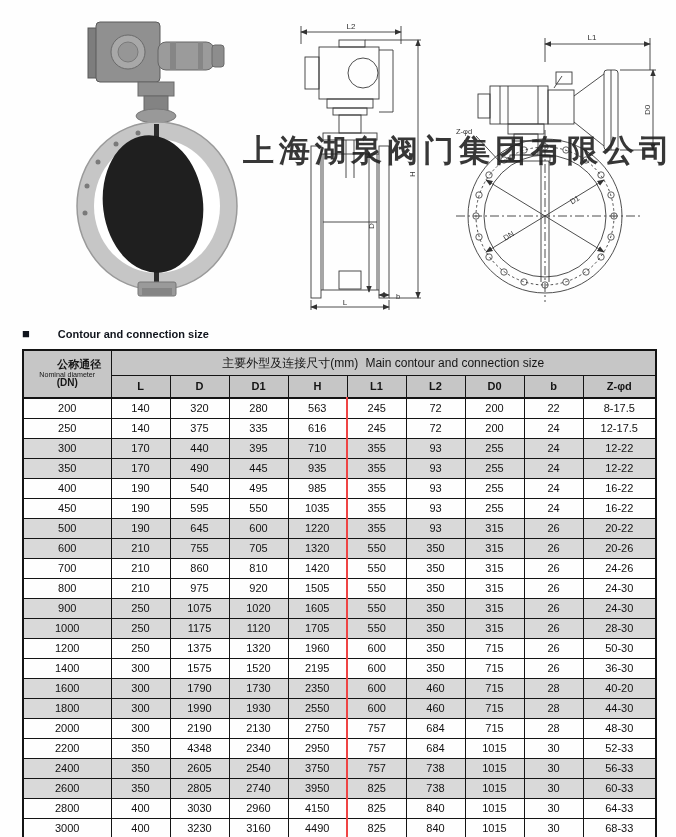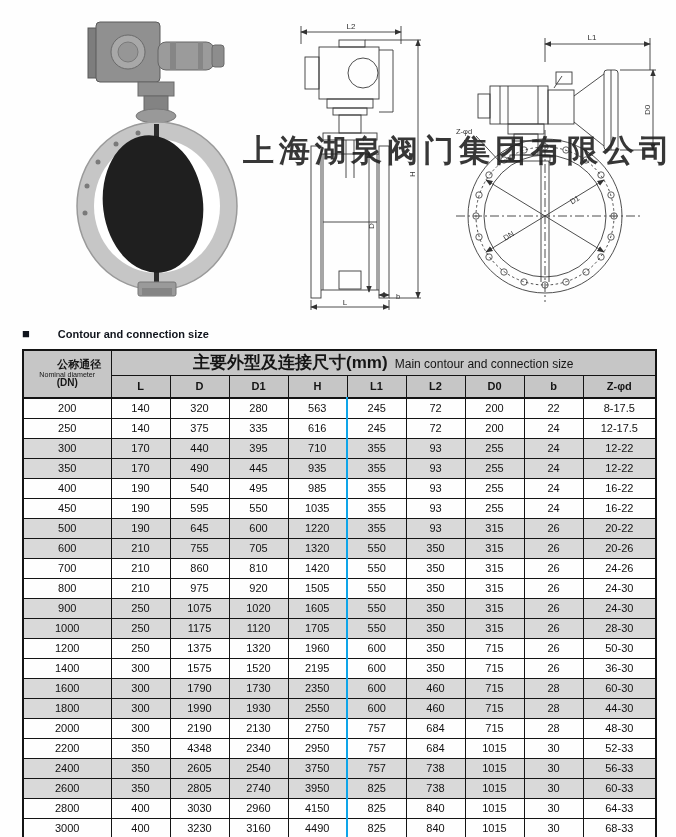--- a/index.html
+++ b/index.html
@@ -48,26 +48,26 @@
     padding:0;height:19px;line-height:1.05;
     overflow:hidden;white-space:nowrap;
   }
   thead{background:#c6c6c6;}
   thead tr.group-row th{height:24px;}
   thead tr.cols-row th{height:21px;font-size:11px;font-weight:bold;}
   th.dn-head{font-weight:bold;}
   th.dn-head .zh{font-size:11px;display:block;padding-left:24px;}
   th.dn-head .en{font-size:7.5px;font-weight:normal;display:block;transform:scale(.95);}
   th.dn-head .unit{font-size:10px;display:block;}
-  th.group-head .zh{font-size:17px;font-weight:bold;}
+  th.group-head .zh{font-size:12px;font-weight:normal;}
   th.group-head .en{font-size:12px;font-weight:normal;margin-left:4px;}
   tbody td{background:#fefefe;font-weight:400;color:#111;}
   tbody tr.shaded td{background:#d9d9d9;}
   td.dn-cell, th.dn-head{border-right:2px solid #141414;}
-  table.dims td:nth-child(6), th.col-l1{border-left:2px solid #0ea5e9;}
+  table.dims td:nth-child(6), th.col-l1{border-left:2px solid #ef4444;}
   thead{border-bottom:2px solid #141414;}
 </style>
 </head>
 <body>
 
 <div class="figures">
 
   <svg id="fig-photo" class="fig" width="175" height="292" viewBox="0 0 175 292">
 
     <rect x="18" y="12" width="12" height="50" fill="#7d7d7d" stroke="#5a5a5a"></rect>
@@ -432,21 +432,21 @@
       <tr class="shaded">
         <td class="dn-cell">1600</td>
         <td>300</td>
         <td>1790</td>
         <td>1730</td>
         <td>2350</td>
         <td>600</td>
         <td>460</td>
         <td>715</td>
         <td>28</td>
-        <td>60-30</td>
+        <td>40-20</td>
       </tr>
       <tr class="shaded">
         <td class="dn-cell">1800</td>
         <td>300</td>
         <td>1990</td>
         <td>1930</td>
         <td>2550</td>
         <td>600</td>
         <td>460</td>
         <td>715</td>

